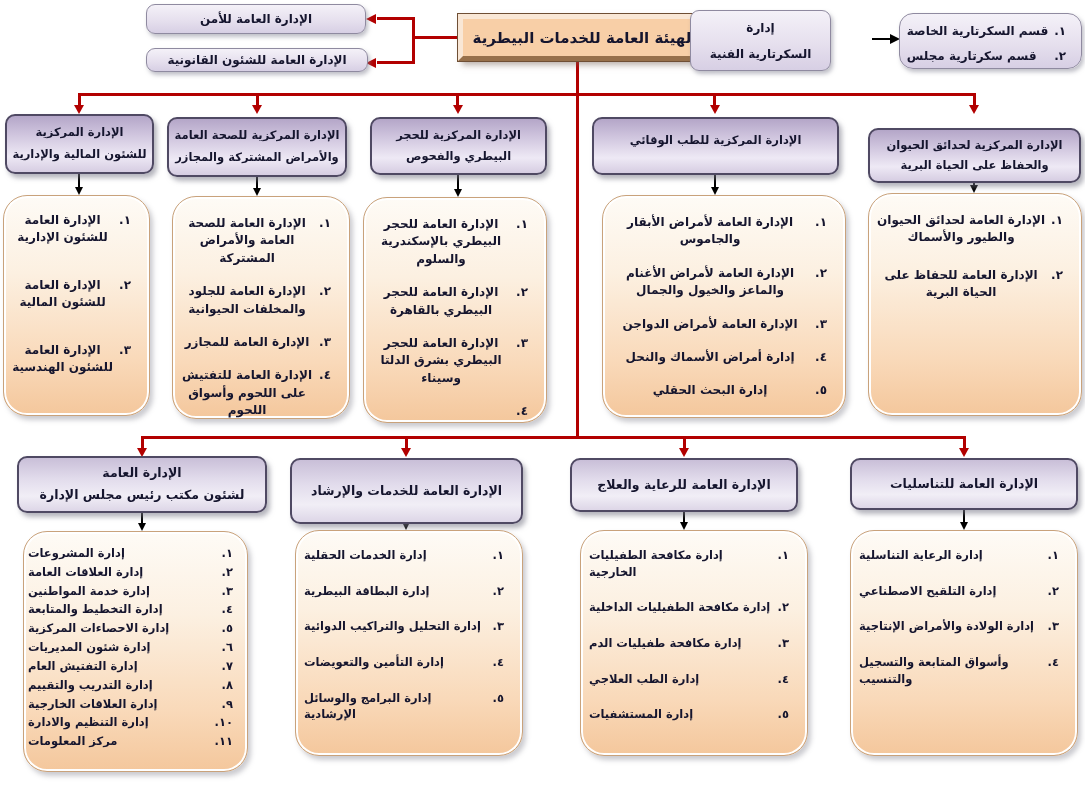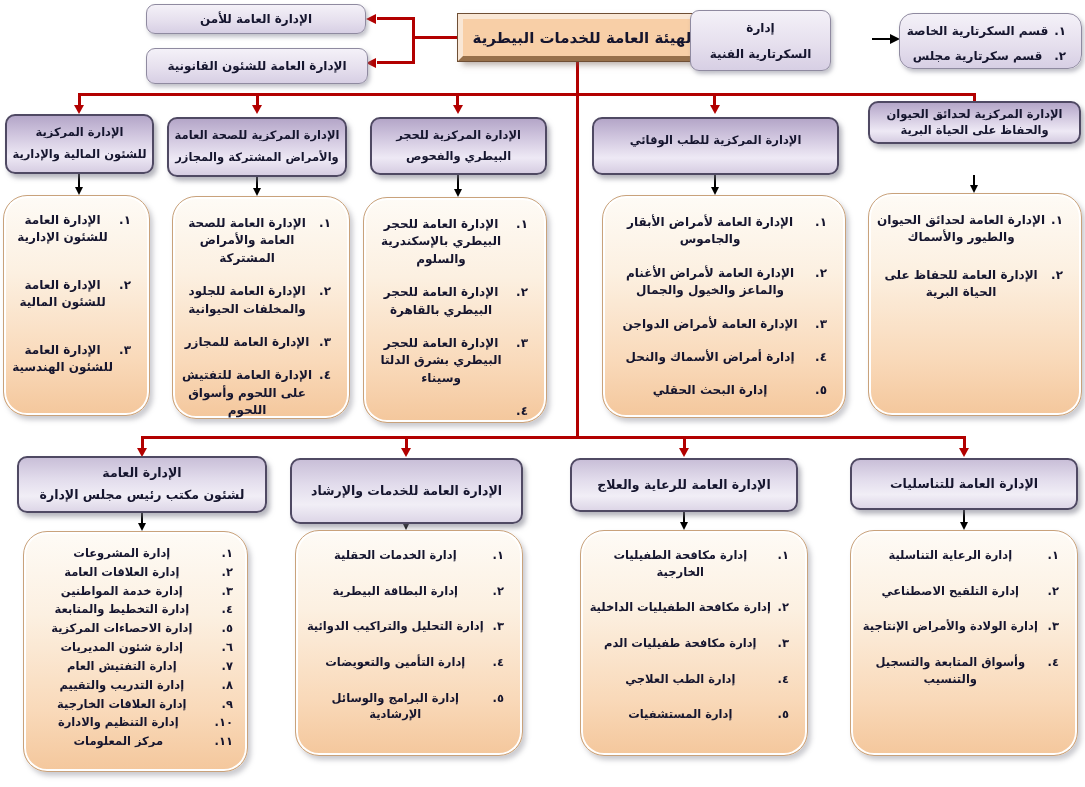--- a/index.html
+++ b/index.html
@@ -48,21 +48,21 @@
   .peach{
     background:linear-gradient(180deg,#fefbf6 0%,#fcf0e1 35%,#f9d9b9 75%,#f4c79c 100%);
     border:1px solid #c9a27b;border-radius:24px;
     box-shadow:inset 0 0 0 2px #ffffff, 3px 4px 5px rgba(140,140,150,.45);
   }
   .list-body{direction:rtl;box-sizing:border-box;height:100%;padding:18px 18px 6px 8px;}
   .li{display:flex;gap:6px;font-size:12px;font-weight:bold;line-height:1.45;align-items:flex-start;}
   .li .num{white-space:nowrap;}
   .li .txt{flex:1;}
   .list-c .li .txt{text-align:center;}
-  .list-r .li .txt{text-align:center;}
+  .list-r .li .txt{text-align:left;}
   .gap-xl .li{margin-bottom:30px;}
   .gap-lg .li{margin-bottom:20px;}
   .gap-md .li{margin-bottom:16px;}
   .gap-bm .li{margin-bottom:19px;font-size:11.5px;}
   .tight{padding:13px 14px 4px 4px;}
   .tight .li{margin-bottom:1px;font-size:11.5px;line-height:1.55;}
   .sec-list{padding:10px 14px 4px 6px;}
   .sec-list .li{margin-bottom:8px;}
 </style>
 </head>
@@ -126,21 +126,21 @@
   <div class="line black" style="left:963px;top:510px;width:2px;height:13px"></div>
   <div class="arr down black" style="left:960px;top:522px"></div>
 
   <div class="box root" style="left:458px;top:14px;width:253px;height:47px" dir="rtl">
     <span>الهيئة العامة للخدمات البيطرية</span>
   </div>
 
   <div class="box lav" style="left:146px;top:4px;width:220px;height:30px" dir="rtl">
     <span>الإدارة العامة للأمن</span>
   </div>
-  <div class="box lav" style="left:146px;top:48px;width:222px;height:36px" dir="rtl">
+  <div class="box lav" style="left:146px;top:48px;width:222px;height:24px" dir="rtl">
     <span>الإدارة العامة للشئون القانونية</span>
   </div>
 
   <div class="box lav" style="left:690px;top:10px;width:141px;height:61px;gap:8px" dir="rtl">
     <span>إدارة</span>
     <span>السكرتارية الفنية</span>
   </div>
   <div class="box lav" style="left:899px;top:13px;width:183px;height:56px;border-radius:14px">
     <div class="list-body sec-list list-r" style="padding-top:9px">
         <div class="li">
@@ -163,21 +163,21 @@
     <span>للشئون المالية والإدارية</span>
   </div>
   <div class="box hdr" style="left:370px;top:117px;width:177px;height:58px" dir="rtl">
     <span>الإدارة المركزية للحجر</span>
     <span>البيطري والفحوص</span>
   </div>
   <div class="box hdr" style="left:592px;top:117px;width:247px;height:58px" dir="rtl">
     <span>الإدارة المركزية للطب الوقائي</span>
     <span></span>
   </div>
-  <div class="box hdr" style="left:868px;top:101px;width:213px;height:43px" dir="rtl">
+  <div class="box hdr" style="left:868px;top:128px;width:213px;height:55px" dir="rtl">
     <span>الإدارة المركزية لحدائق الحيوان</span>
     <span>والحفاظ على الحياة البرية</span>
   </div>
 
   <div class="box peach" style="left:3px;top:195px;width:147px;height:221px">
     <div class="list-body list-c gap-xl" style="padding-top:16px">
         <div class="li">
           <span class="num">١.</span>
           <span class="txt">الإدارة العامة للشئون الإدارية</span>
         </div>

